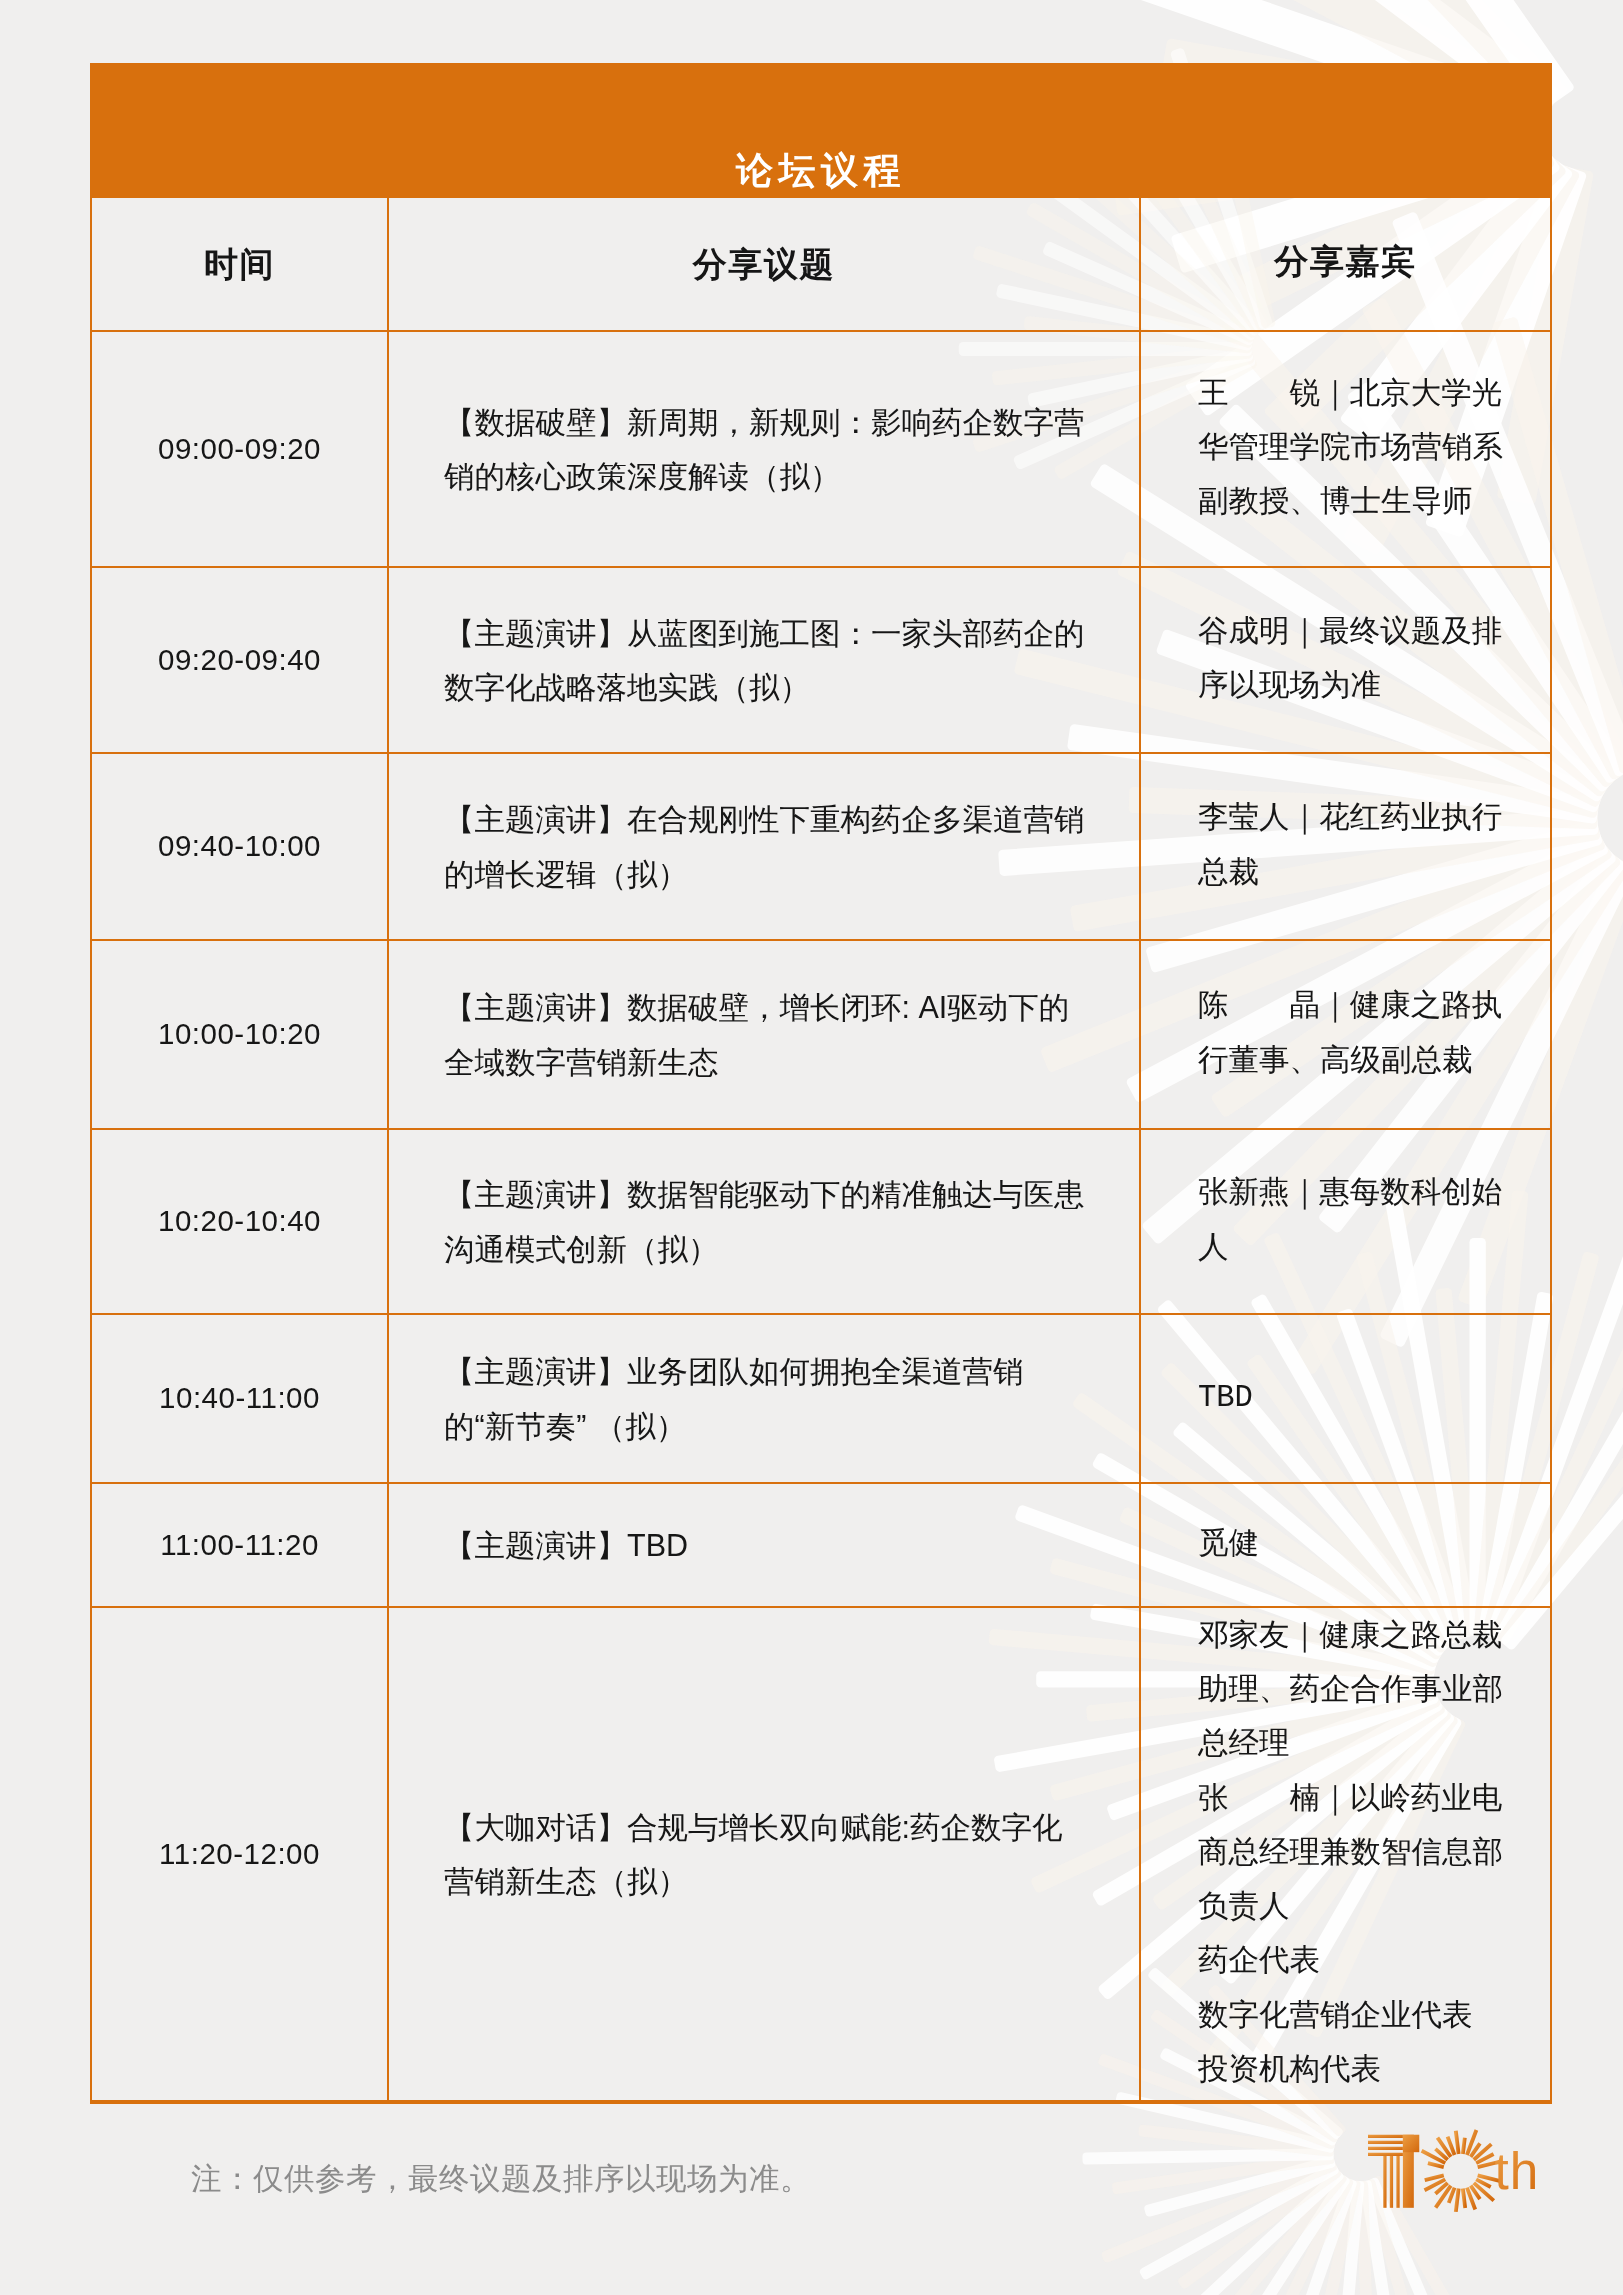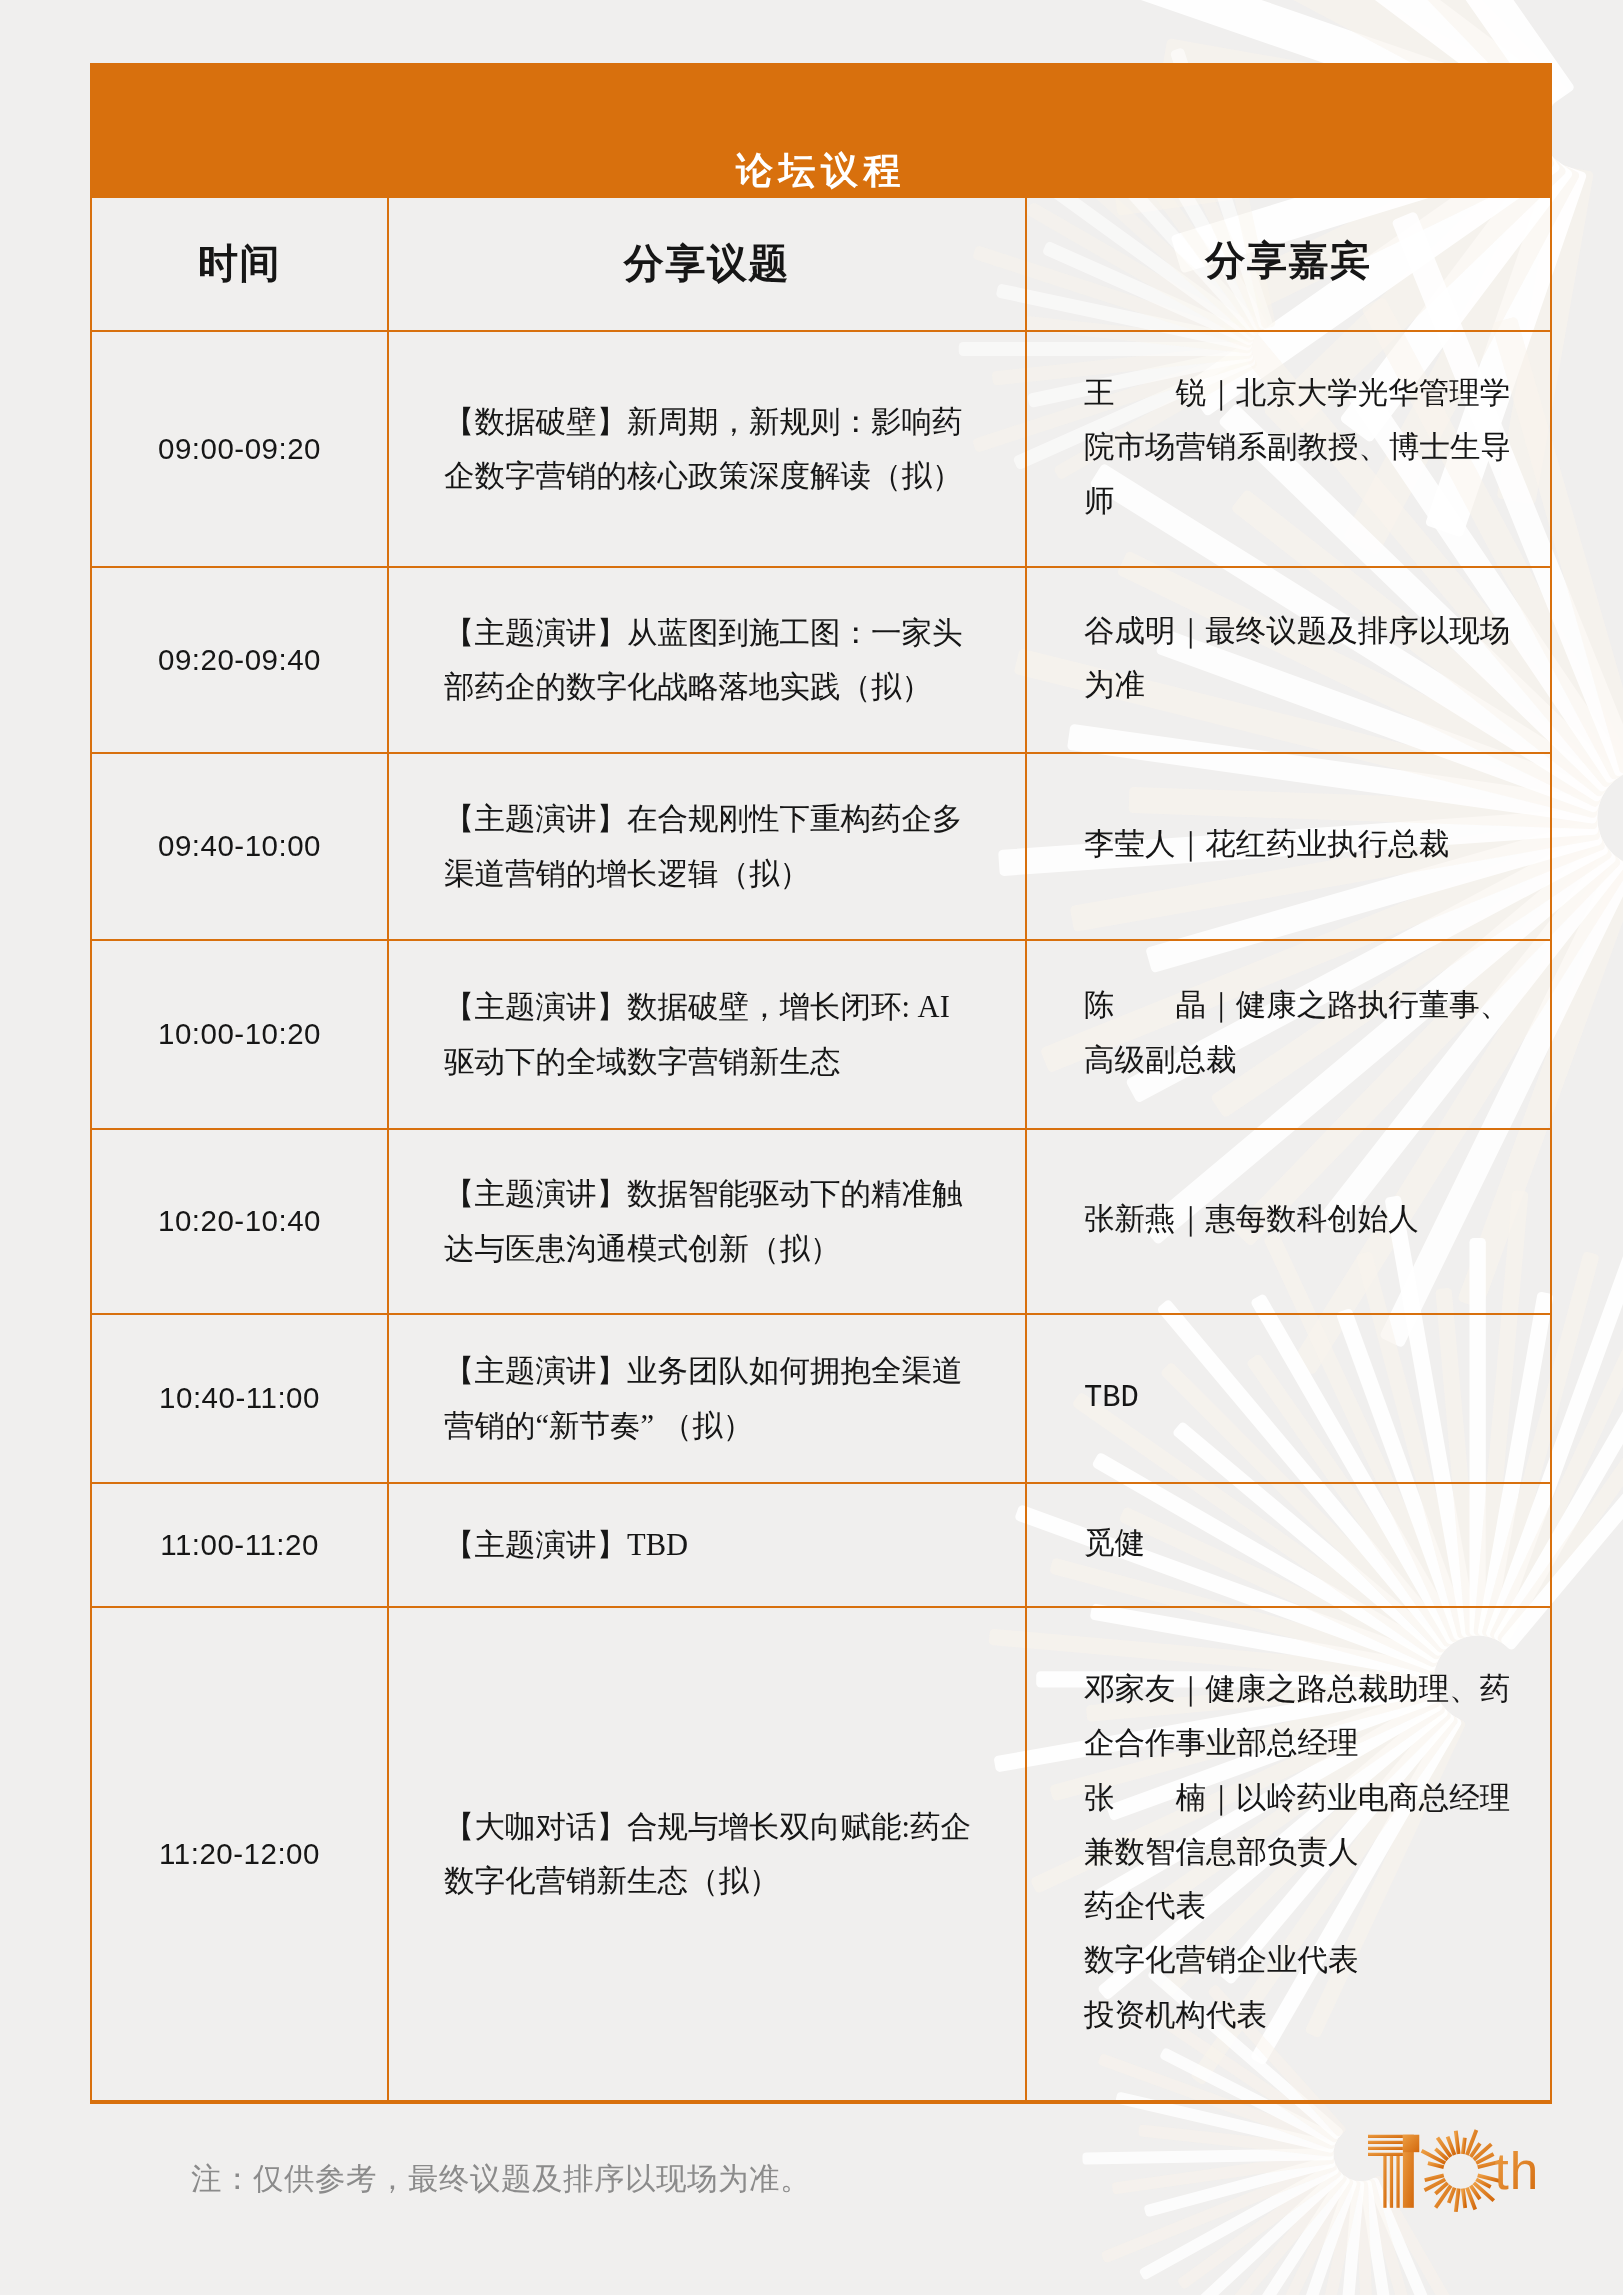--- a/index.html
+++ b/index.html
@@ -28,24 +28,24 @@
   }
   .row{display:flex;border-top:2.7px solid var(--accent);box-sizing:border-box;}
   .row:first-of-type{border-top:none;}
   .cell{
     box-sizing:border-box;
     display:flex;flex-direction:column;justify-content:center;
     font-size:30.5px;line-height:1.78;
   }
   .cell + .cell{border-left:2.7px solid var(--accent);}
   .c-time{width:295px;align-items:center;font-size:29.5px;letter-spacing:0.5px;}
-  .c-topic{width:638px;padding:11px 49px 11px 55px;font-family:Liberation Serif, serif;}
+  .c-topic{width:752px;padding:11px 49px 11px 55px;}
   .c-guest{flex:1;padding:11px 30px 11px 57px;font-family:Liberation Mono, monospace;}
   .head .cell{
-    font-size:40px;font-weight:bold;
+    font-size:34px;font-weight:bold;
     align-items:center;justify-content:center;
     padding:17px;letter-spacing:1.6px;
   }
   .footer-note{
     position:absolute;left:146px;top:2159px;z-index:1;
     font-size:30.5px;color:#8b8b8b;letter-spacing:0.5px;margin-left:45px;
   }
   .logo{position:absolute;left:1368px;top:2126px;z-index:1;}
 </style>
 </head>

